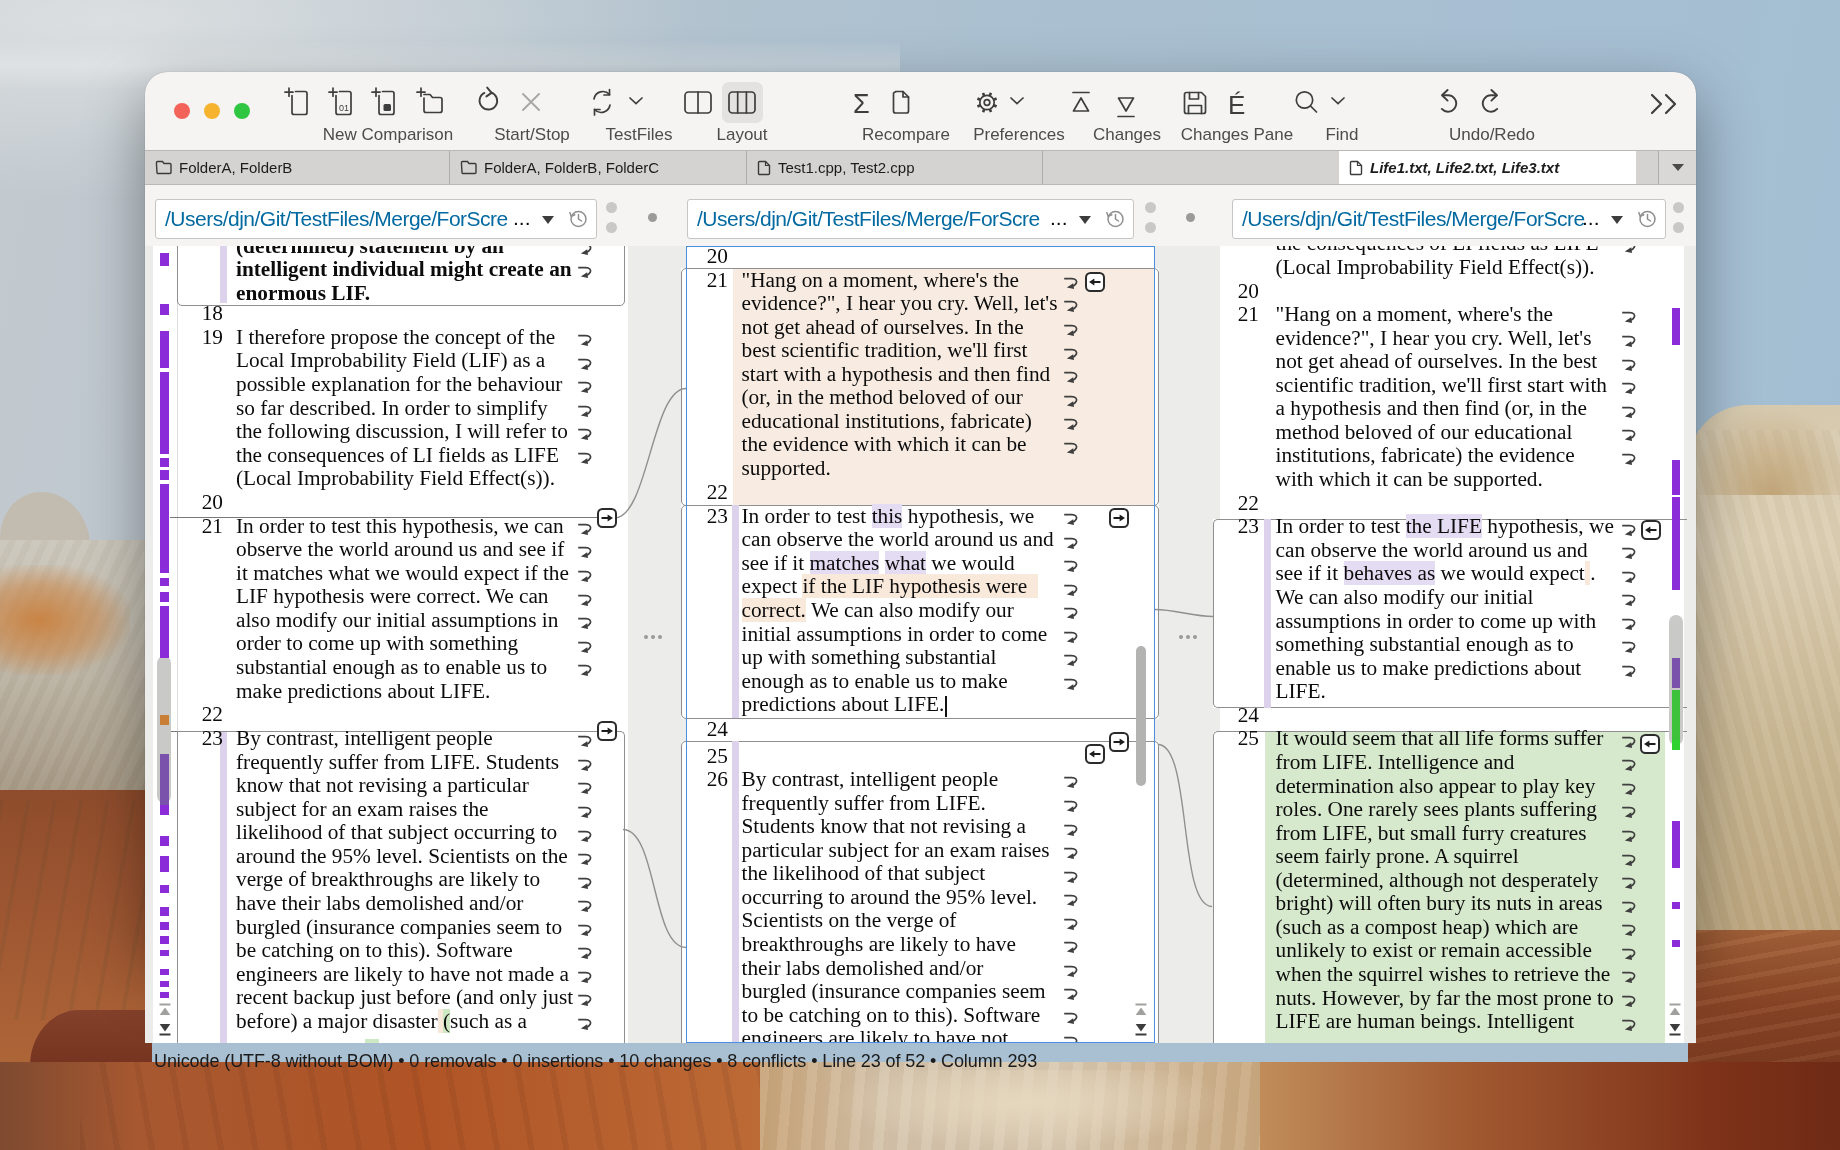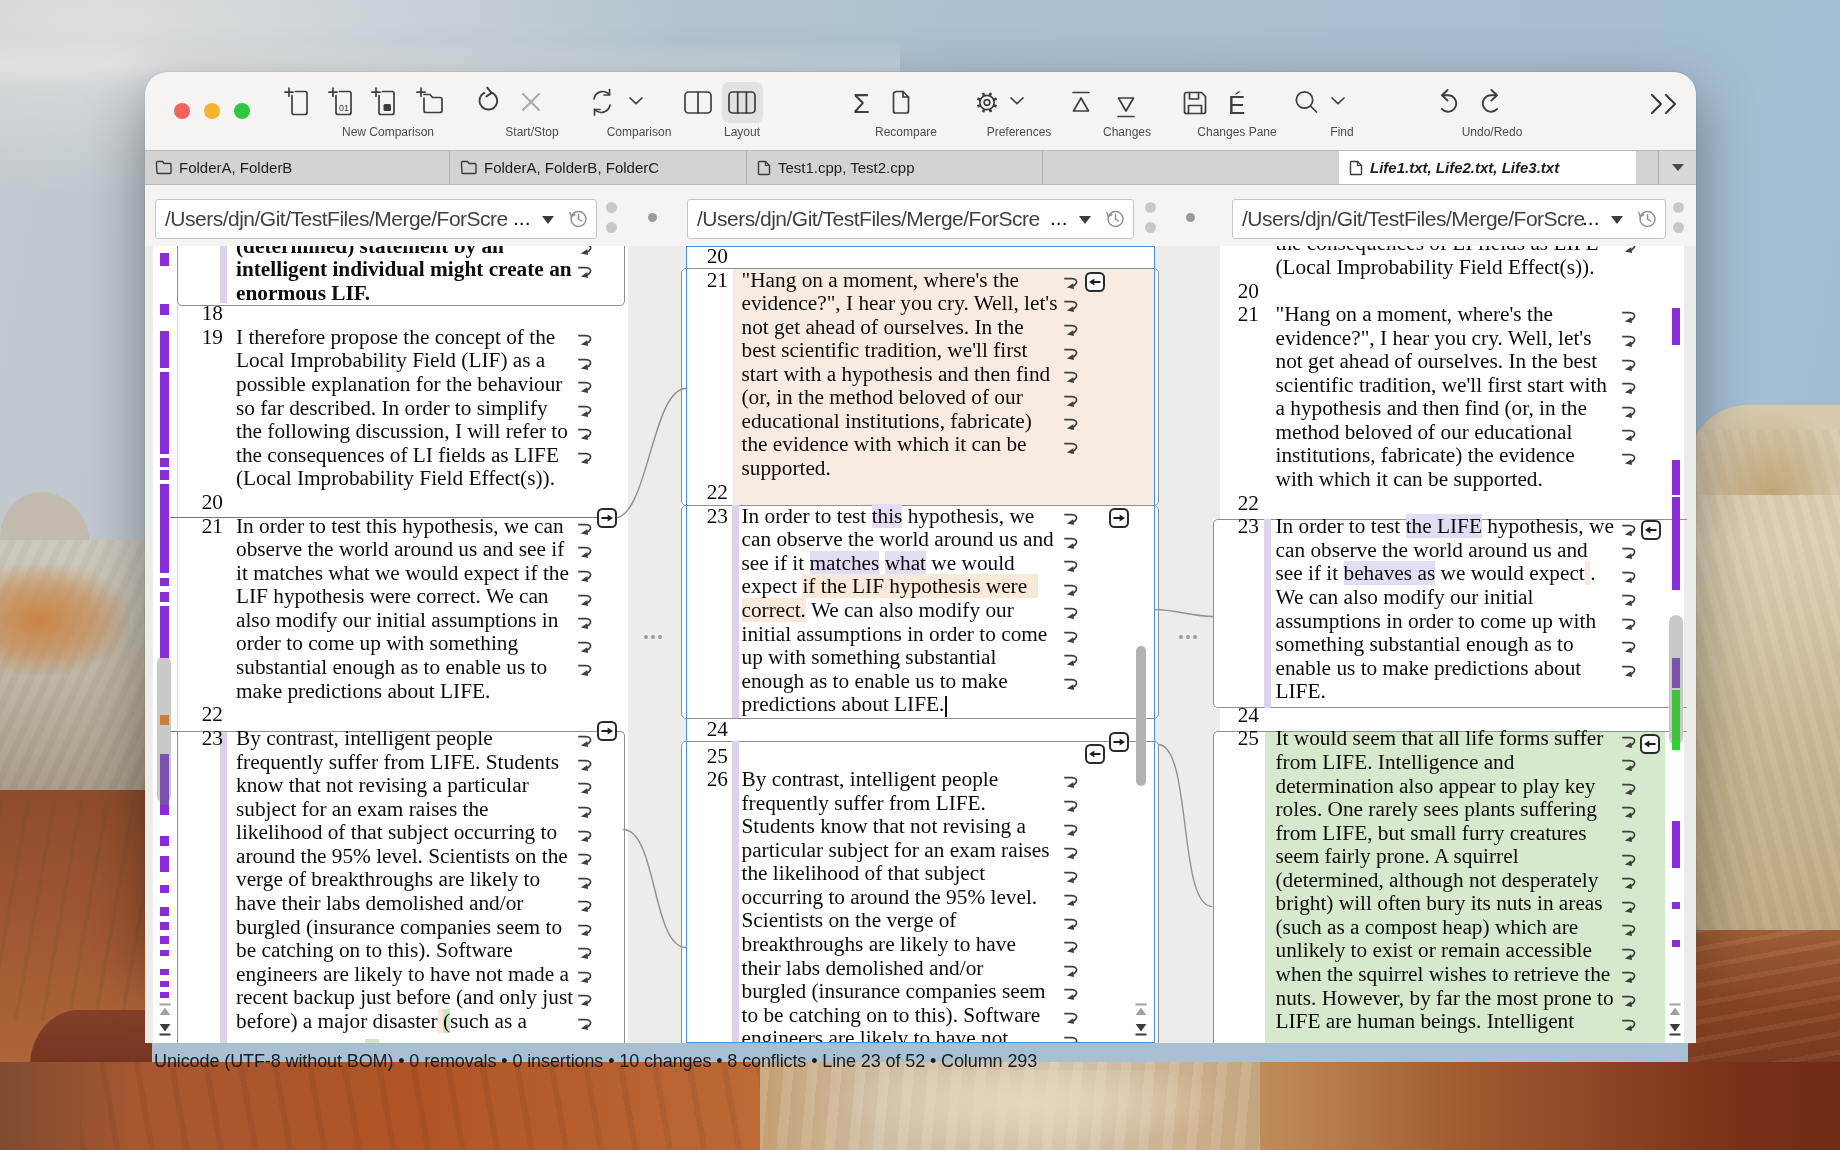--- a/index.html
+++ b/index.html
@@ -25,29 +25,29 @@
 .bot1b{position:absolute;left:80px;top:1062px;width:680px;height:88px;background:repeating-linear-gradient(80deg,rgba(70,30,15,.09) 0 6px,rgba(0,0,0,0) 6px 34px);}
 .bot2{position:absolute;left:760px;top:1062px;width:500px;height:88px;background:linear-gradient(90deg,#c8a377 0%,#d4c3aa 25%,#d9c9b1 60%,#c9a87e 100%);}
 .bot2b{position:absolute;left:760px;top:1062px;width:500px;height:88px;background:repeating-linear-gradient(95deg,rgba(255,255,255,.08) 0 10px,rgba(110,90,70,.05) 10px 24px);}
 .bot3{position:absolute;left:1260px;top:1062px;width:580px;height:88px;background:linear-gradient(90deg,#c08c5a 0%,#a25a31 35%,#7c3118 80%,#6f2b16 100%);}
 .botswirl{position:absolute;left:830px;top:1070px;width:400px;height:80px;background:radial-gradient(ellipse at 50% 40%,#e6d8bf 0%,rgba(230,216,191,0) 70%);}
 
 #win{position:absolute;left:145px;top:72px;width:1551px;height:886px;background:#f5f4f2;border-radius:22px;
  box-shadow:0 22px 60px rgba(0,0,0,.38),0 0 1px rgba(0,0,0,.35);}
 
 .tl{position:absolute;top:31px;width:16px;height:16px;border-radius:8px;}
-.tlabel{position:absolute;top:53px;font-size:12px;color:#4c4c4c;text-align:center;transform:translateX(-50%);white-space:nowrap;padding-left:44px;}
+.tlabel{position:absolute;top:53px;font-size:17px;color:#4c4c4c;text-align:center;transform:translateX(-50%);white-space:nowrap;padding-left:44px;}
 
 #tabbar{position:absolute;left:0;top:78px;width:1551px;height:35px;background:#d4d3d2;border-top:1px solid #b9b8b6;border-bottom:1px solid #b9b8b6;box-sizing:border-box;}
 .tab{position:absolute;top:0;height:33px;box-sizing:border-box;border-right:1px solid #aeadac;display:flex;align-items:center;font-size:15px;color:#1c1c1c;}
 .tab svg{margin:0 7px 0 10px;flex:none;}
 
 #pathbar{position:absolute;left:0;top:113px;width:1551px;height:60.5px;background:#f5f4f2;}
 .pfield{position:absolute;top:14px;height:40px;background:#fff;border:1px solid #c6c5c3;border-radius:3px;box-sizing:border-box;}
-.ptext{position:absolute;left:9px;top:7px;font-size:21px;color:#404040;letter-spacing:-0.5px;white-space:nowrap;width:347px;overflow:hidden;}
+.ptext{position:absolute;left:9px;top:7px;font-size:21px;color:#0369a1;letter-spacing:-0.5px;white-space:nowrap;width:347px;overflow:hidden;}
 .pdots{position:absolute;font-size:21px;color:#0a0a0a;top:6px;}
 .parr{position:absolute;width:0;height:0;border-left:6.5px solid transparent;border-right:6.5px solid transparent;border-top:8px solid #3c3c3c;top:16px;}
 .grip2{position:absolute;width:11px;height:11px;border-radius:6px;background:#c9c8c6;}
 .grip1{position:absolute;width:9px;height:9px;border-radius:5px;background:#9b9a99;}
 
 #panearea{position:absolute;left:0;top:173.5px;width:1551px;height:797.5px;background:#ececea;overflow:hidden;}
 .pwhite{position:absolute;background:#fff;}
 .seg{position:absolute;font-family:"Liberation Serif",serif;font-size:21.3px;line-height:23.56px;white-space:pre;color:#0c0c0c;}
 .blk{position:absolute;border:1px solid #8f8f8f;box-sizing:border-box;}
 .bar{position:absolute;width:7px;background:#dcd2ec;}
@@ -172,21 +172,21 @@
     </svg>
     <svg class="abs" style="left:1329px;top:14px" width="34" height="36" viewBox="0 0 34 36">
       <path d="M22 9.3 H17 A8.2 8.2 0 1 0 23.2 22.9" stroke="#3e3e3e" stroke-width="1.9" fill="none" stroke-linecap="round"></path>
       <path d="M17.4 4.0 L23 9.3 L17.4 14.6" stroke="#3e3e3e" stroke-width="1.9" fill="none" stroke-linecap="round" stroke-linejoin="round"></path>
     </svg>
     <svg class="abs" style="left:1503px;top:20px" width="38" height="24" viewBox="0 0 38 24">
       <path d="M4 3l9 9-9 9M18 3l9 9-9 9" stroke="#3e3e3e" stroke-width="2.2" fill="none" stroke-linecap="round" stroke-linejoin="round"></path>
     </svg>
     <div class="tlabel" style="left:221px">New Comparison</div>
     <div class="tlabel" style="left:365px">Start/Stop</div>
-    <div class="tlabel" style="left:472px">Comparison</div>
+    <div class="tlabel" style="left:472px">TestFiles</div>
     <div class="tlabel" style="left:575px">Layout</div>
     <div class="tlabel" style="left:739px">Recompare</div>
     <div class="tlabel" style="left:852px">Preferences</div>
     <div class="tlabel" style="left:960px">Changes</div>
     <div class="tlabel" style="left:1070px">Changes Pane</div>
     <div class="tlabel" style="left:1175px">Find</div>
     <div class="tlabel" style="left:1325px">Undo/Redo</div>
     <div id="tabbar">
 <div class="tab" style="left:0;width:305px;"><svg width="17" height="15" viewBox="0 0 17 15">
           <path d="M1.5 4.5v-2a1 1 0 0 1 1-1h5l1.5 2h6a1 1 0 0 1 1 1v8a1 1 0 0 1-1 1h-12a1 1 0 0 1-1-1z" stroke="#3a3a3a" stroke-width="1.4" fill="none"></path>

